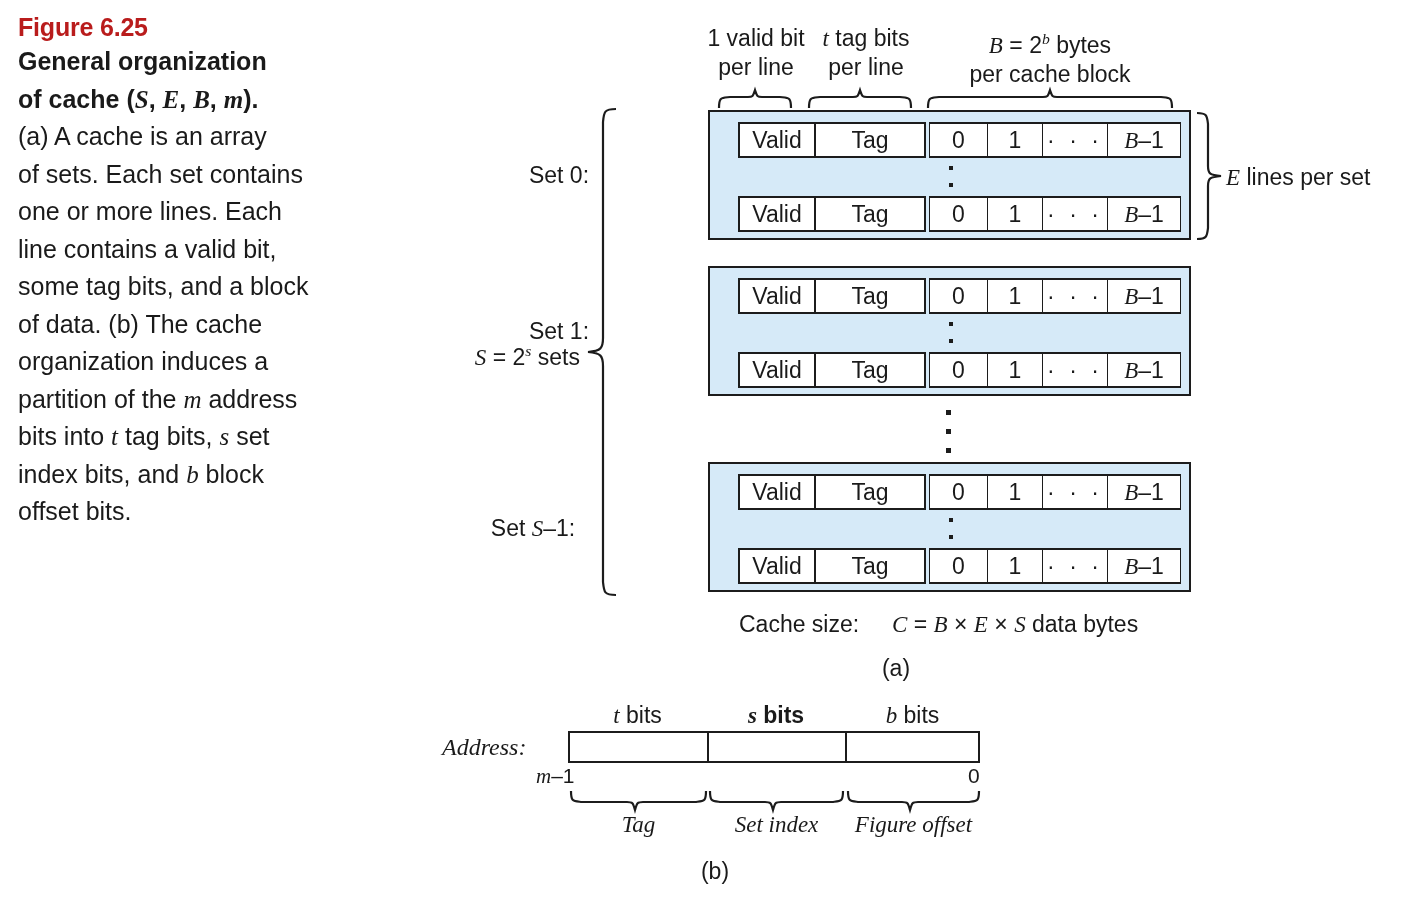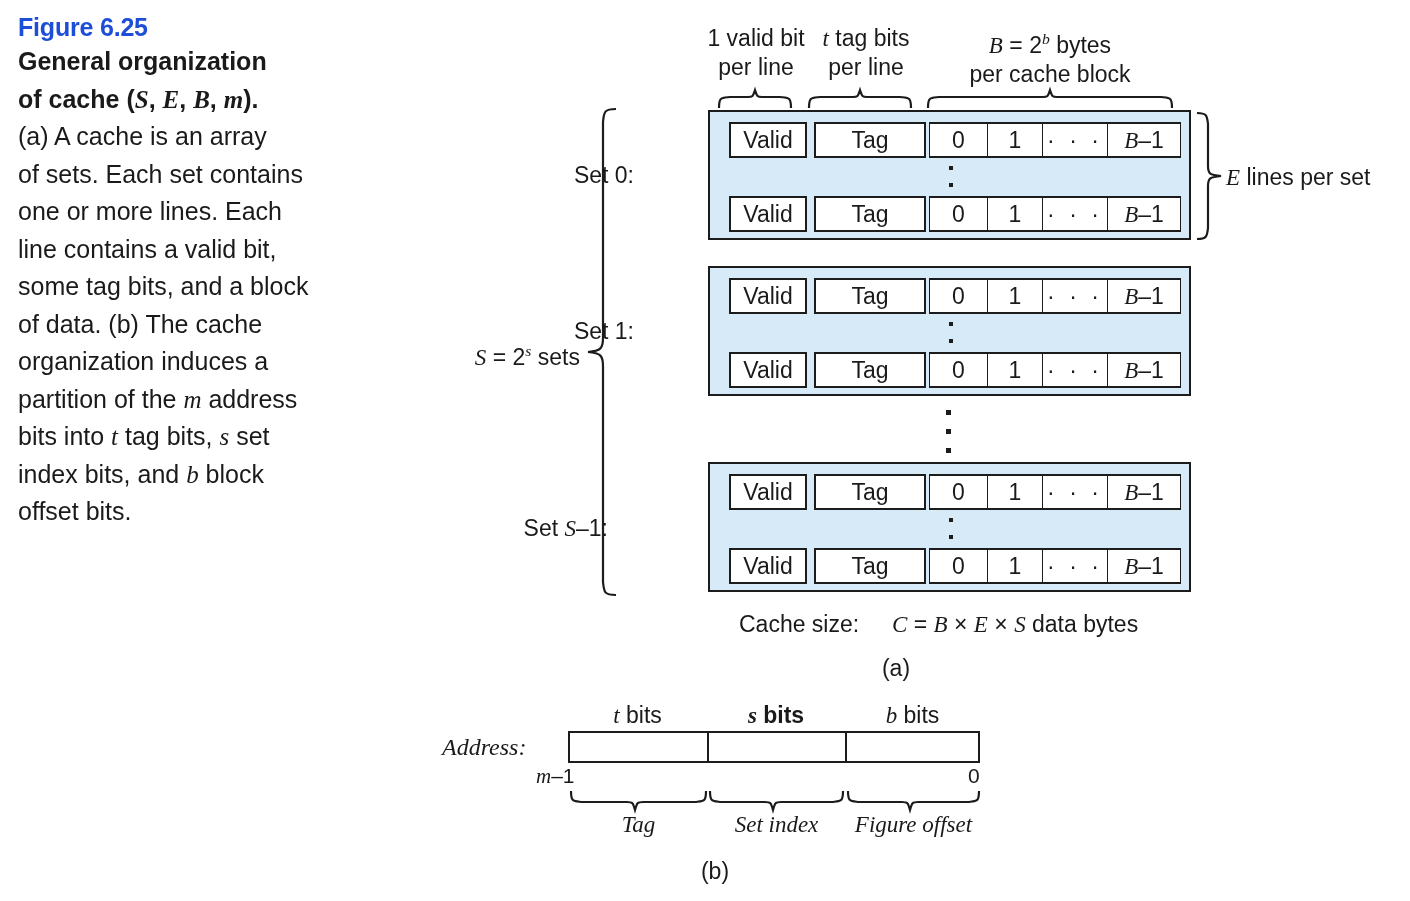--- a/index.html
+++ b/index.html
@@ -53,21 +53,21 @@
   .cell {
     position: absolute;
     background: #ffffff;
     border: 2px solid #1c1c1c;
     height: 36px;
     line-height: 32px;
     text-align: center;
     font-size: 23px;
     white-space: nowrap;
   }
-  .cell-valid { left: 19px;  width: 78px; }
+  .cell-valid { left: 28px;  width: 78px; }
   .cell-tag   { left: 104px; width: 112px; }
   .data-group {
     position: absolute;
     left: 219px;
     width: 252px;
     height: 36px;
   }
   .data-group .cell {
     border-right-width: 1px;
     border-left-width: 1px;
@@ -107,21 +107,21 @@
   
   .lbl {
     position: absolute;
     font-size: 23px;
     line-height: 28px;
     white-space: nowrap;
   }
   .set-label {
     position: absolute;
     width: 150px;
-    text-align: right;
+    text-align: center;
     font-size: 23px;
     white-space: nowrap;
   }
 
   
   .hdr {
     position: absolute;
     font-size: 23px;
     line-height: 29px;
     text-align: center;
@@ -177,21 +177,21 @@
     position: absolute;
     font-size: 23px;
     text-align: center;
     width: 60px;
   }
 </style>
 </head>
 <body>
 
 <div id="caption">
-  <div id="fig-number" style="color: #1d4ed8;">Figure 6.25</div>
+  <div id="fig-number" style="color: #b91c1c;">Figure 6.25</div>
   <div id="caption-body">
     <span class="b">General organization</span><br>
     <span class="b">of cache</span>
     <span class="b">(<span class="mi">S</span>, <span class="mi">E</span>, <span class="mi">B</span>, <span class="mi">m</span>).</span><br>
     <span>(a) A cache is an array</span><br>
     <span>of sets. Each set contains</span><br>
     <span>one or more lines. Each</span><br>
     <span>line contains a valid bit,</span><br>
     <span>some tag bits, and a block</span><br>
     <span>of data. (b) The cache</span><br>

